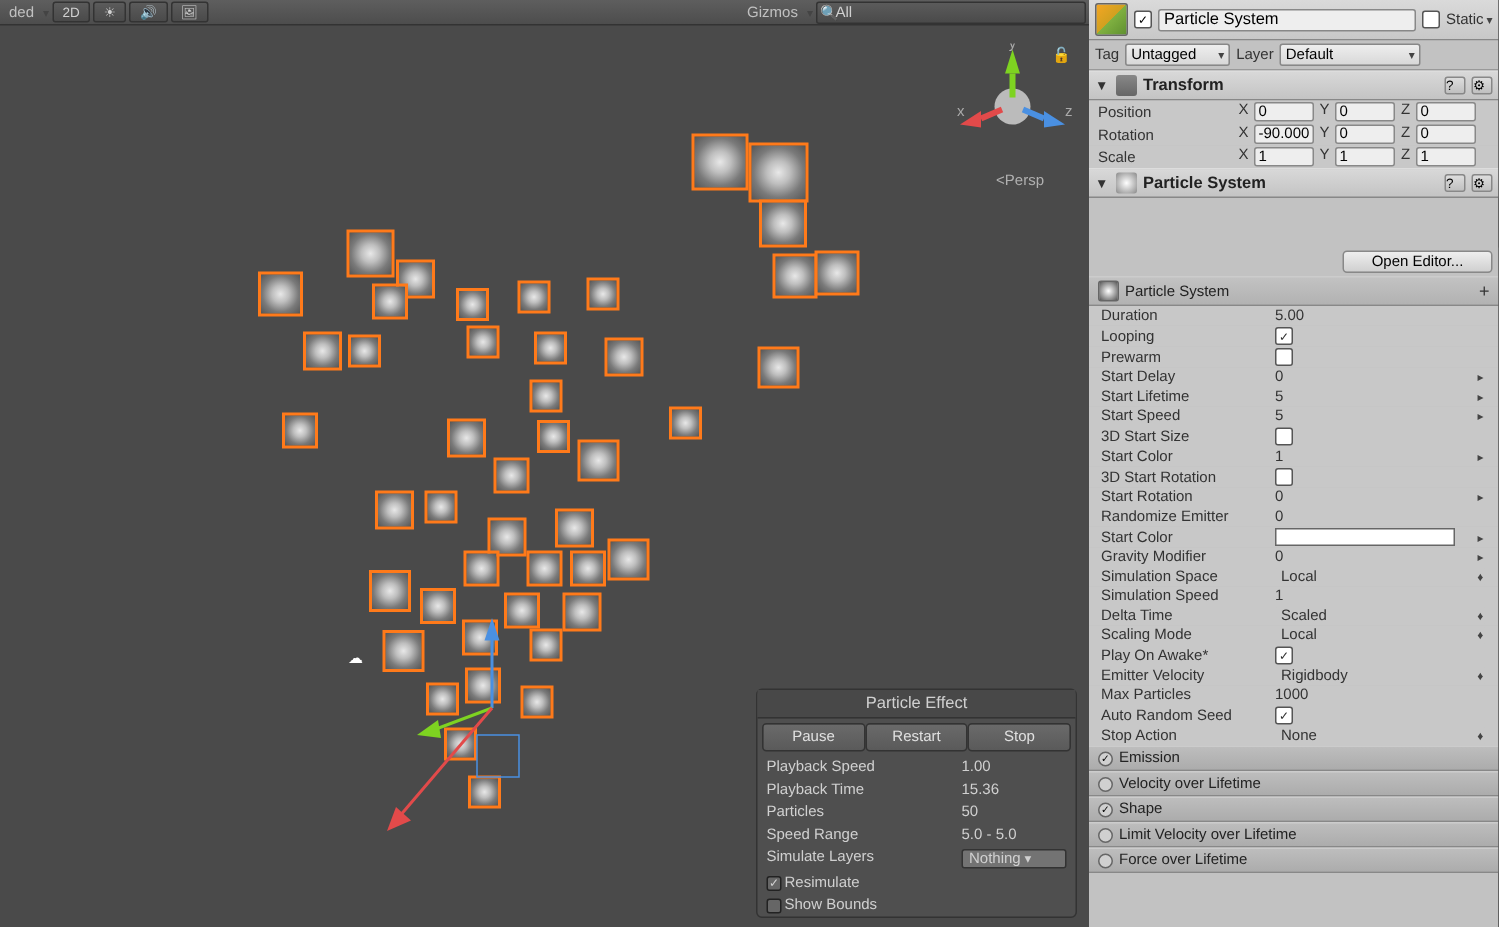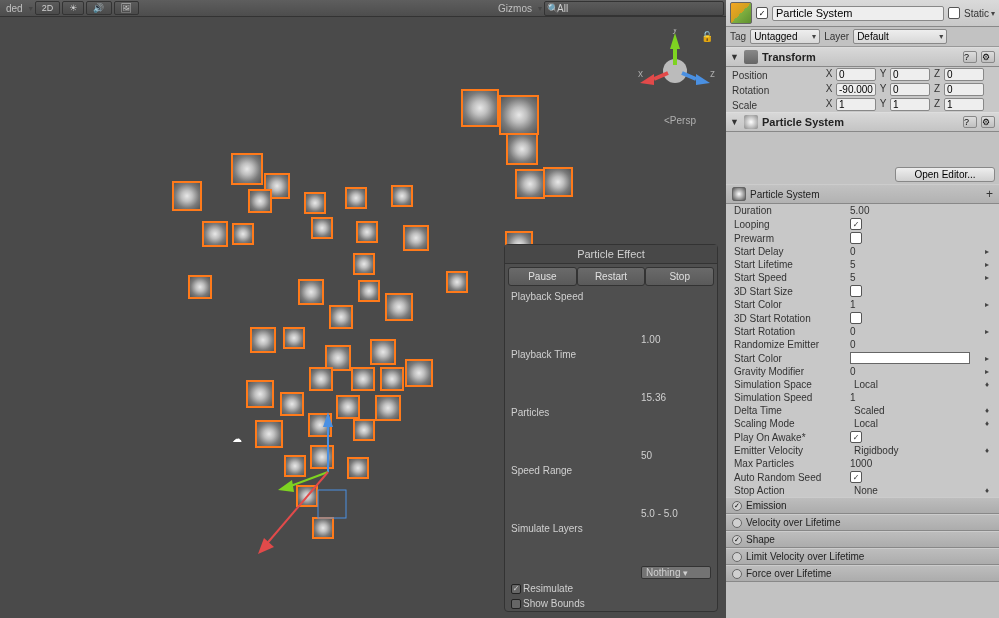--- a/index.html
+++ b/index.html
@@ -19,21 +19,21 @@
 .axis-gizmo { position: absolute; top: 12px; right: 8px; width: 86px; height: 86px; z-index: 9; }
 .persp-label { position: absolute; top: 98px; right: 30px; color: #b0b0b0; font-size: 10px; z-index: 9; }
 .lock-icon { position: absolute; top: 14px; right: 12px; color: #b0b0b0; font-size: 10px; z-index: 9; }
 
 .effect-panel { position: absolute; bottom: 6px; right: 8px; width: 214px; background: #4f4f4f; border: 1px solid #333; border-radius: 4px; z-index: 9; }
 .effect-title { text-align: center; color: #d0d0d0; padding: 3px; background: #484848; border-bottom: 1px solid #333; font-size: 11px; }
 .effect-btn-row { display: flex; gap: 0; padding: 3px; }
 .effect-btn { flex: 1; background: linear-gradient(#6a6a6a,#5a5a5a); border: 1px solid #333; border-radius: 3px; color: #e0e0e0; padding: 3px 0; cursor: pointer; font-size: 10px; text-align: center; }
 .effect-row { display: flex; padding: 2px 6px; color: #d0d0d0; font-size: 10px; }
 .effect-row .l { flex: 1; }
-.effect-row .v { width: 70px; text-align: left; margin-top: 43px; }
+.effect-row .v { width: 70px; text-align: left; }
 .effect-dd { background: #737373; border: 1px solid #333; border-radius: 2px; padding: 0 4px; font-size: 9px; color: #d0d0d0; }
 .effect-chk { display: flex; align-items: center; gap: 2px; padding: 2px 6px; color: #d0d0d0; font-size: 10px; }
 .effect-chk .box { width: 10px; height: 10px; border: 1px solid #222; background: #666; border-radius: 2px; display: flex; align-items: center; justify-content: center; font-size: 8px; }
 
 .insp-header { display: flex; align-items: center; padding: 2px 4px; gap: 4px; background: linear-gradient(#dadada,#c8c8c8); border-bottom: 1px solid #888; }
 .cube-icon { width: 22px; height: 22px; background: linear-gradient(135deg,#f5a623 0%,#d0a020 50%,#7fb040 50%,#5f9030 100%); border: 1px solid #666; border-radius: 2px; }
 .chk { width: 12px; height: 12px; border: 1px solid #555; background: #fff; border-radius: 2px; display: flex; align-items: center; justify-content: center; font-size: 8px; cursor: pointer; }
 .name-field { flex: 1; background: #eee; border: 1px solid #888; border-radius: 2px; padding: 1px 3px; font-size: 11px; height: 15px; }
 .static-label { font-size: 10px; color: #333; display: flex; align-items: center; gap: 2px; }
 .tri { font-size: 8px; color: #444; }

